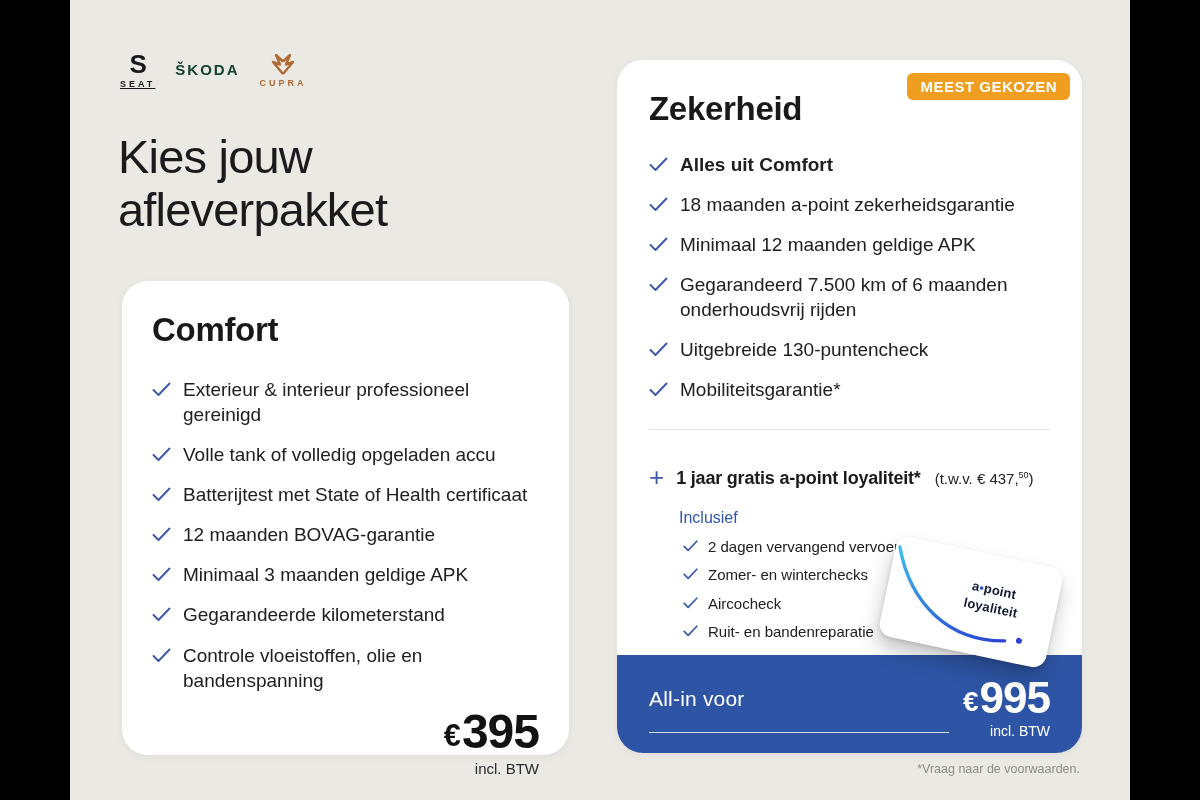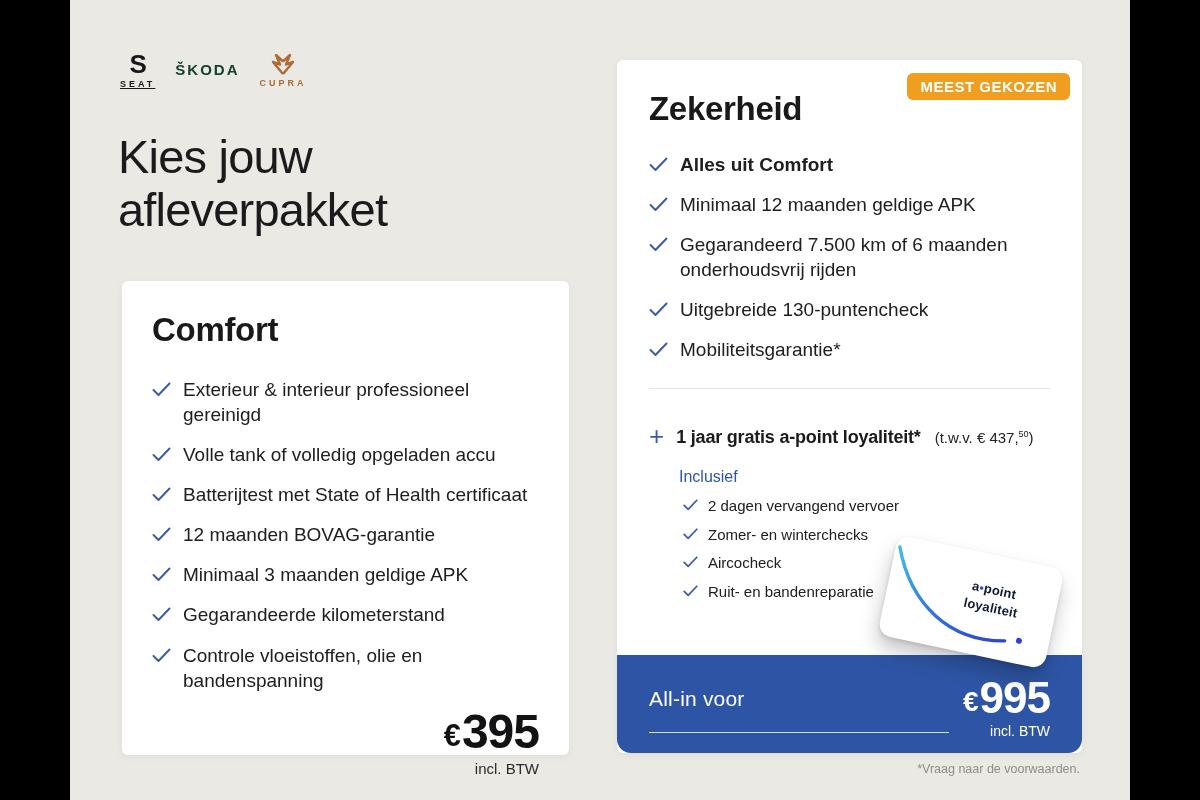--- a/index.html
+++ b/index.html
@@ -40,21 +40,21 @@
 
   
   .page-title {
     position:absolute; left:48px; top:130px; width:360px;
     font-size:47px; line-height:1.13; font-weight:500; color:#1b1b1d;
     letter-spacing:-0.8px;
   }
 
   
   .card {
-    position:absolute; background:#fff; border-radius:6px;
+    position:absolute; background:#fff; border-radius:26px;
     box-shadow:0 2px 8px rgba(0,0,0,0.05);
   }
   .card h2 { font-size:33px; font-weight:700; color:#19191b; letter-spacing:-0.3px; }
 
   ul.benefits { list-style:none; }
   ul.benefits li {
     display:flex; align-items:flex-start; gap:12px;
     font-size:19px; line-height:1.32; margin-bottom:15px; color:#202022;
   }
   ul.benefits li svg { flex:0 0 auto; margin-top:5px; }
@@ -223,20 +223,26 @@
   <section class="card zeker">
     <div class="zeker-body">
       <div class="badge">MEEST GEKOZEN</div>
       <h2>Zekerheid</h2>
       <ul class="benefits">
         <li class="bold-item">
           <svg width="19" height="15" viewBox="0 0 19 15">
               <polyline points="1.5,8 6.5,13 17.5,1.5" fill="none" stroke="#3d5ba8" stroke-width="2" stroke-linecap="round" stroke-linejoin="round"></polyline>
             </svg>
           <span>Alles uit Comfort</span>
+        </li>
+        <li>
+          <svg width="19" height="15" viewBox="0 0 19 15">
+              <polyline points="1.5,8 6.5,13 17.5,1.5" fill="none" stroke="#3d5ba8" stroke-width="2" stroke-linecap="round" stroke-linejoin="round"></polyline>
+            </svg>
+          <span>18 maanden a-point zekerheidsgarantie</span>
         </li>
         <li>
           <svg width="19" height="15" viewBox="0 0 19 15">
               <polyline points="1.5,8 6.5,13 17.5,1.5" fill="none" stroke="#3d5ba8" stroke-width="2" stroke-linecap="round" stroke-linejoin="round"></polyline>
             </svg>
           <span>Minimaal 12 maanden geldige APK</span>
         </li>
         <li>
           <svg width="19" height="15" viewBox="0 0 19 15">
               <polyline points="1.5,8 6.5,13 17.5,1.5" fill="none" stroke="#3d5ba8" stroke-width="2" stroke-linecap="round" stroke-linejoin="round"></polyline>

